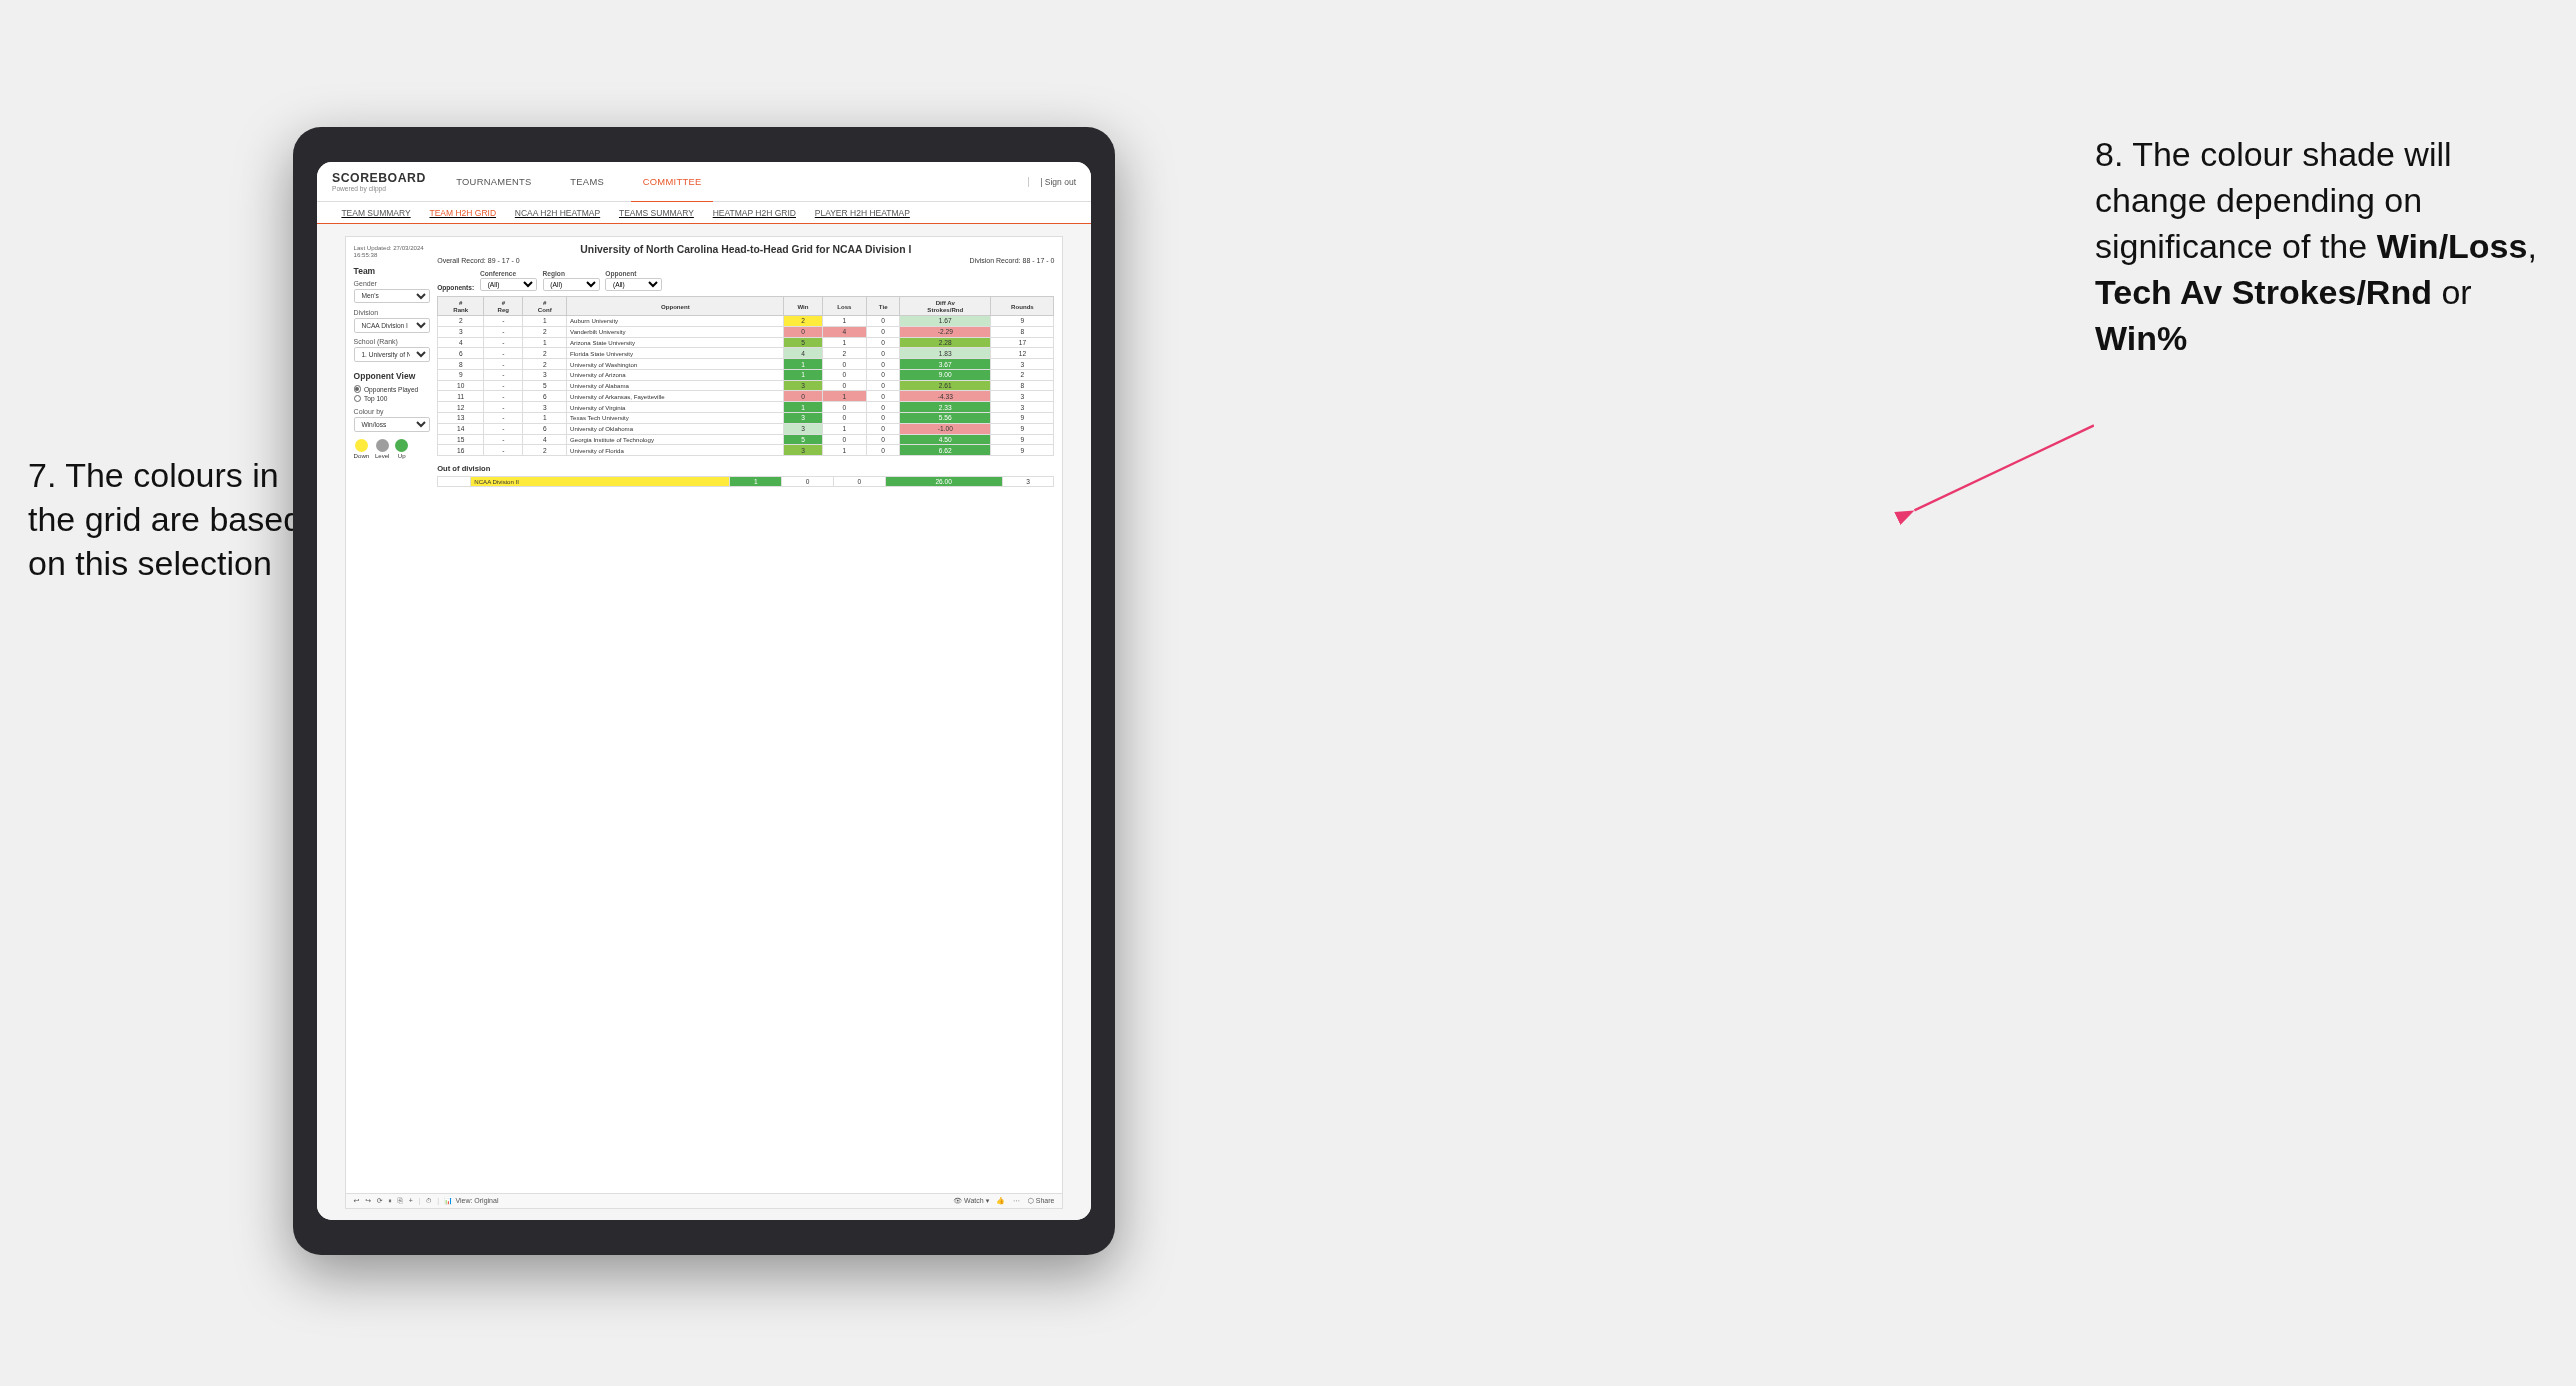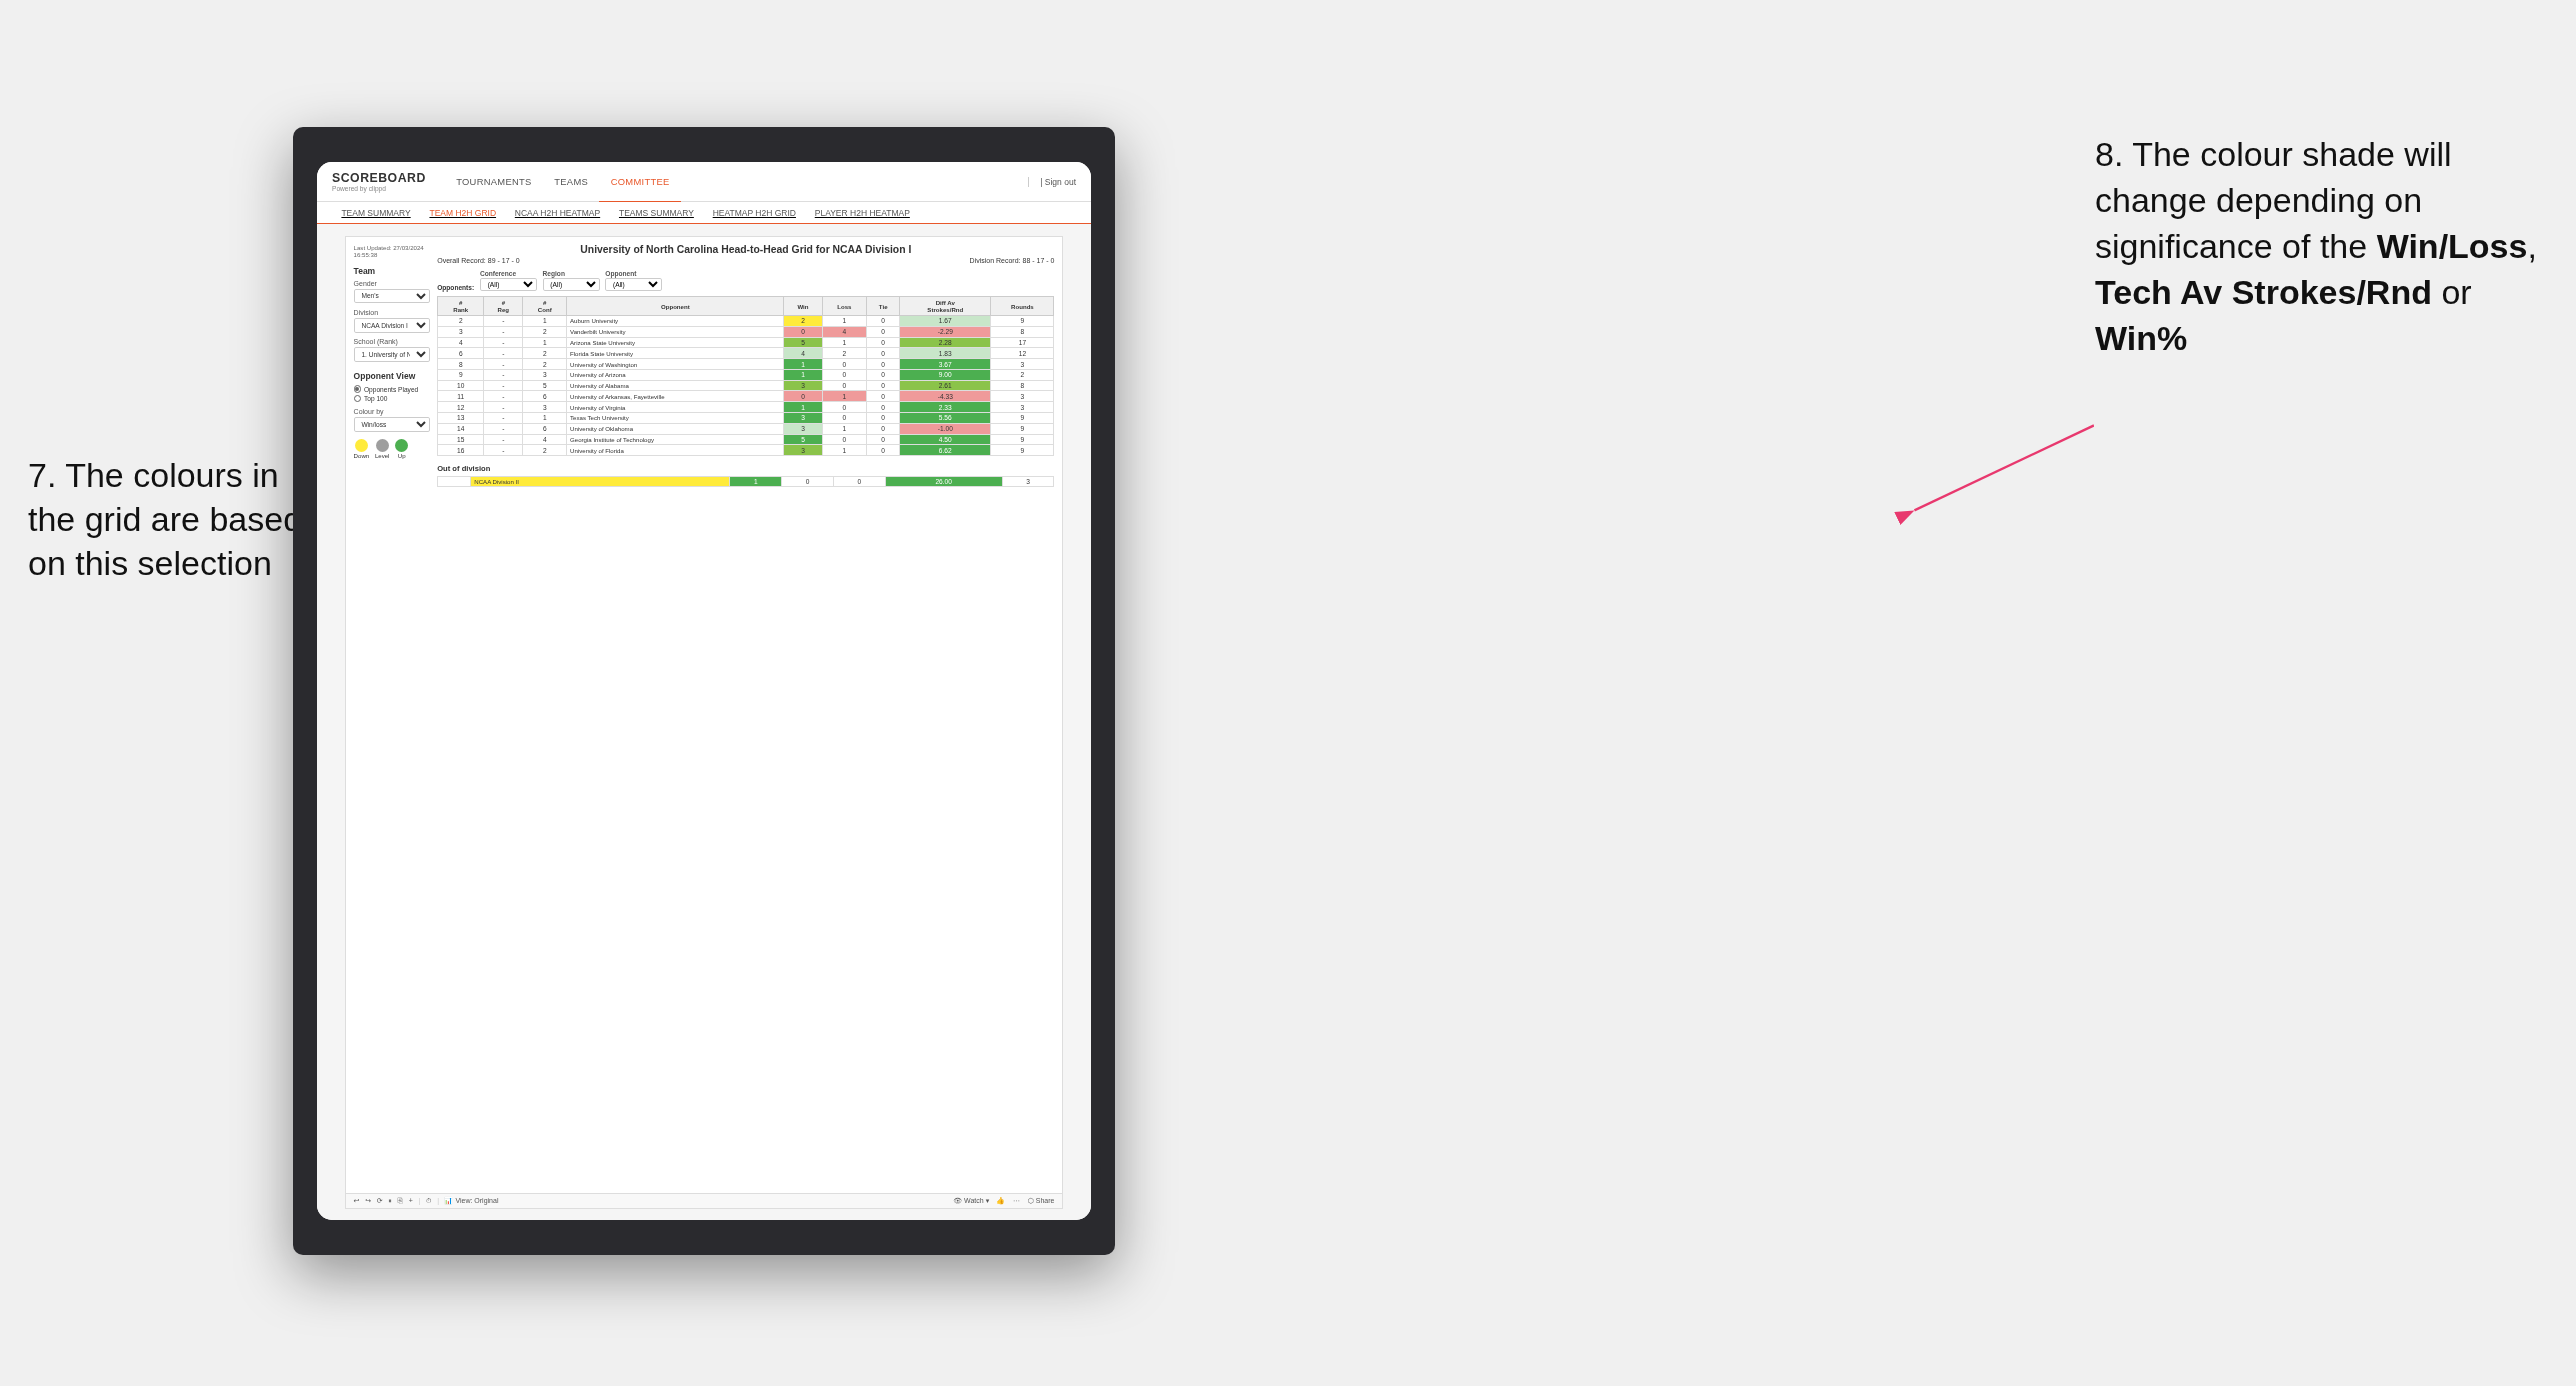--- a/index.html
+++ b/index.html
@@ -40,21 +40,21 @@
     }
 
     
     .tablet-frame {
       position: absolute;
       left: 293px;
       top: 127px;
       width: 822px;
       height: 1128px;
       background: #2a2a2e;
-      border-radius: 10px;
+      border-radius: 28px;
       box-shadow: 0 19px 57px rgba(0,0,0,0.4);
       display: flex;
       align-items: center;
       justify-content: center;
     }
     .tablet-screen {
       width: 774px;
       height: 1058px;
       background: #fff;
       border-radius: 15px;
@@ -83,21 +83,21 @@
       font-weight: 900;
       color: #333;
       letter-spacing: 0.5px;
     }
     .logo-sub {
       font-size: 6.6px;
       color: #888;
     }
     .nav-items {
       display: flex;
-      gap: 0;
+      gap: 16px;
       flex: 1;
     }
     .nav-item {
       font-size: 9.4px;
       font-weight: 500;
       color: #555;
       padding: 0 11.3px;
       height: 40px;
       display: flex;
       align-items: center;

